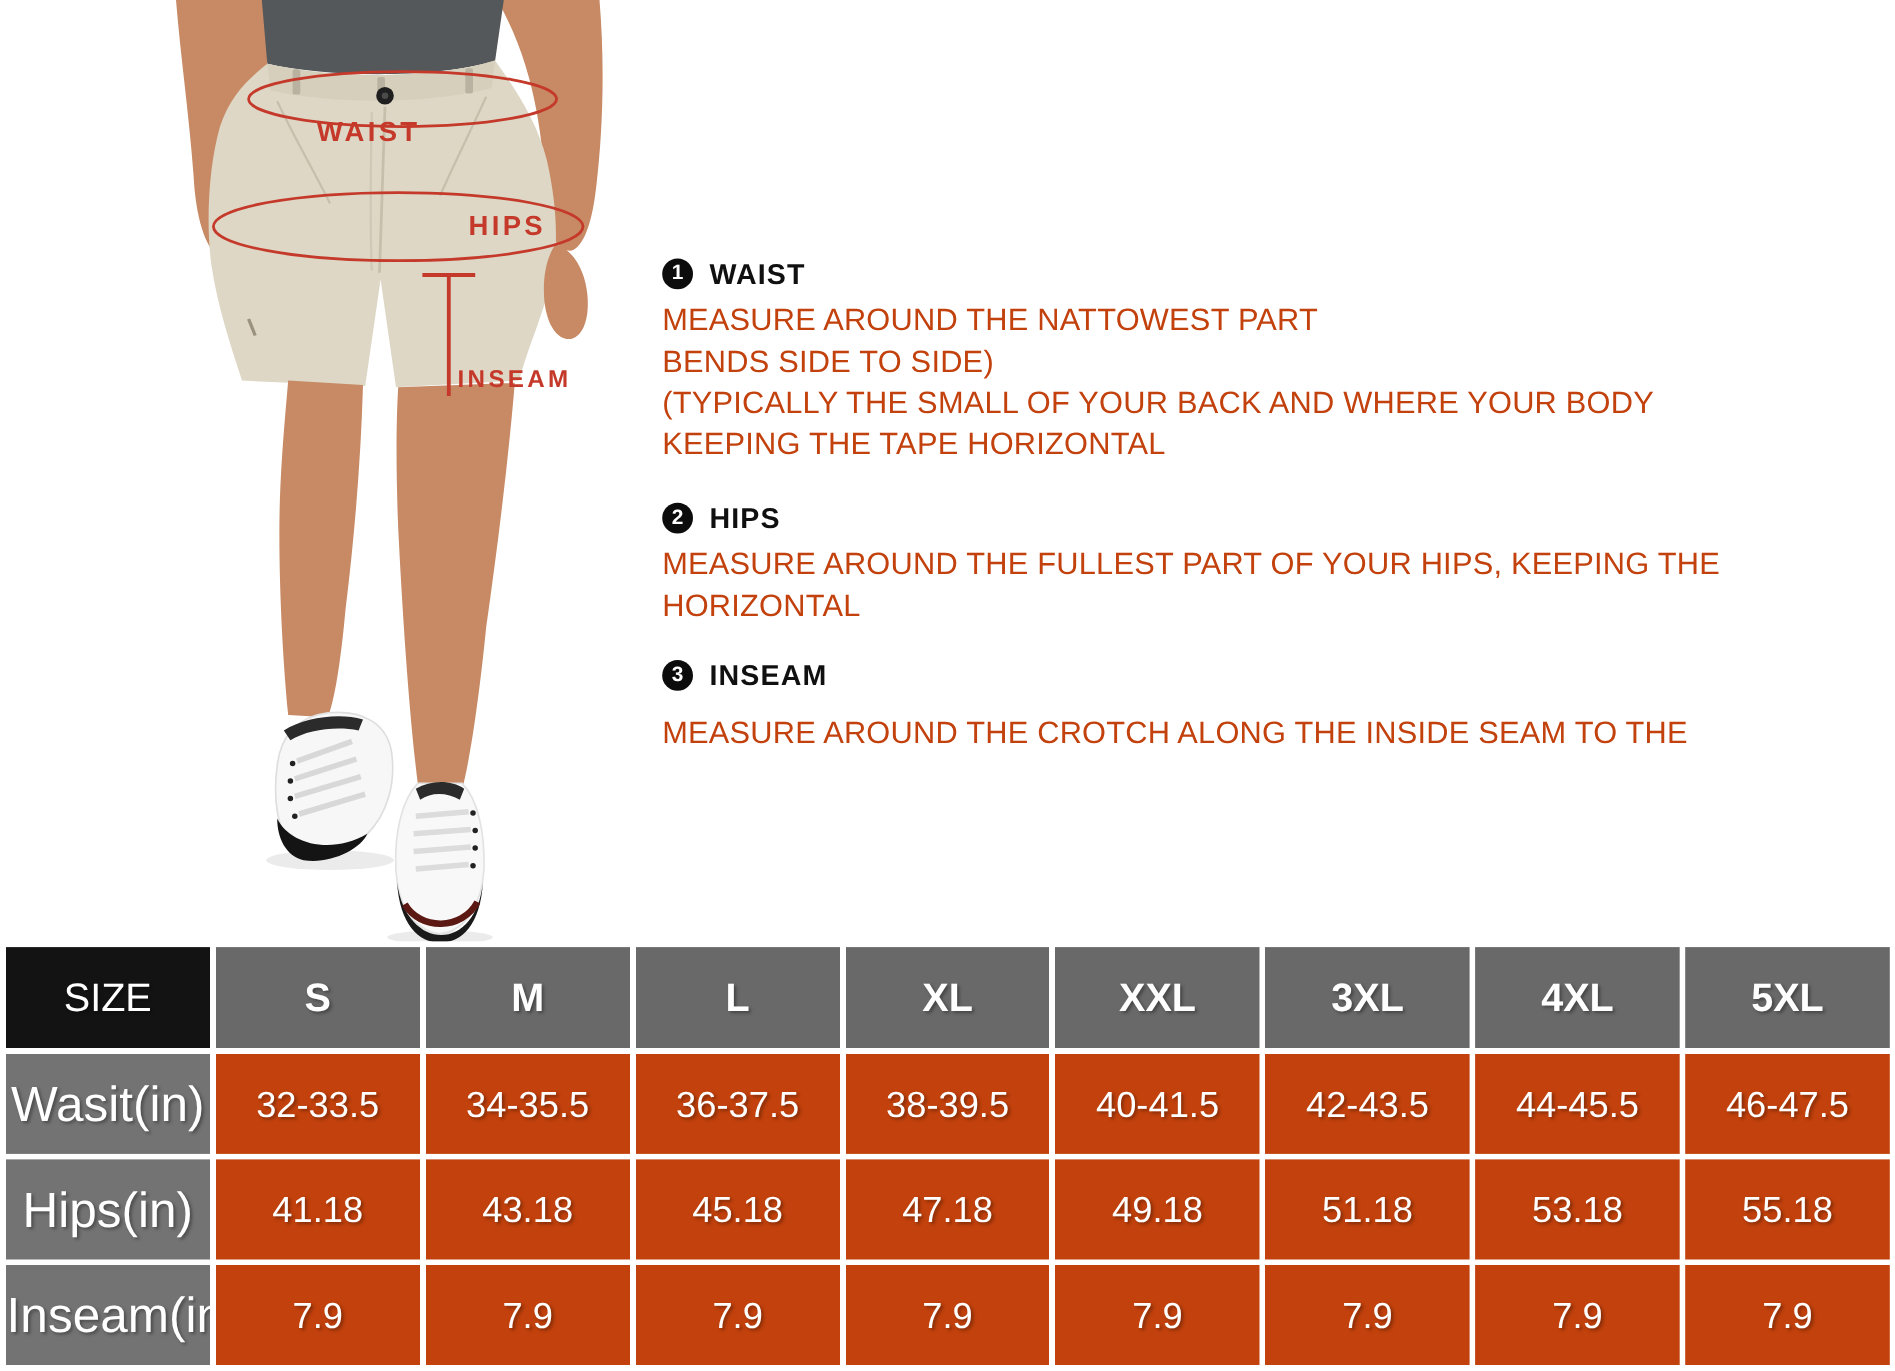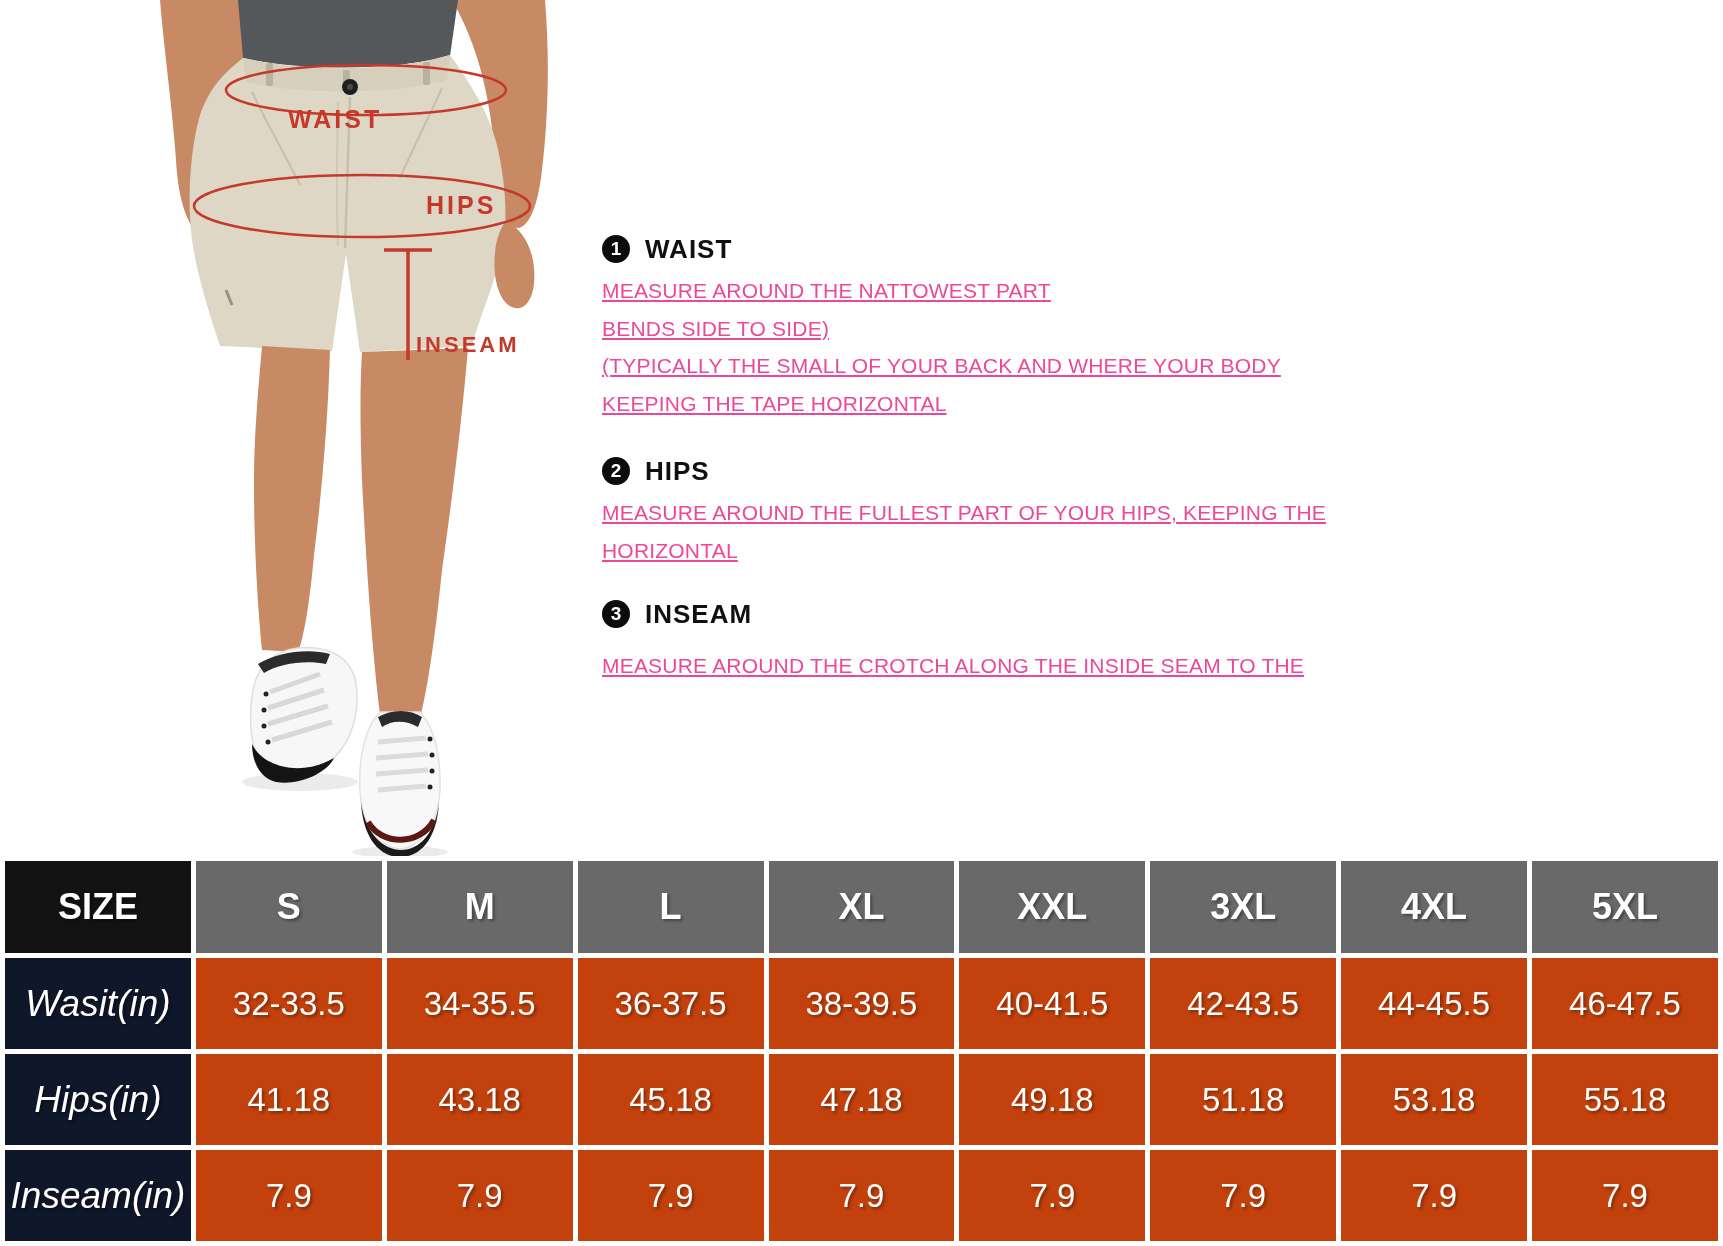--- a/index.html
+++ b/index.html
@@ -12,38 +12,38 @@
   
   .instructions{position:absolute;left:602px;top:232px;width:780px;}
   .ins-header{display:flex;align-items:center;gap:15px;height:34px;margin:0;}
   .num-badge{
     width:28px;height:28px;border-radius:50%;background:#0c0c0c;color:#fff;
     font-weight:bold;font-size:19px;display:flex;align-items:center;justify-content:center;
     flex:0 0 28px;
   }
   .ins-title{font-size:26px;font-weight:bold;color:#101010;letter-spacing:1px;}
   .ins-lines{margin-top:6px;}
-  .ins-line{font-size:21px;line-height:37.5px;letter-spacing:0.2px;color:#ec4899;white-space:nowrap;text-decoration:underline;}
+  .ins-line{font-size:28px;line-height:37.5px;letter-spacing:0.2px;color:#c2410c;white-space:nowrap;}
   .sec-2{margin-top:32px;}
   .sec-3{margin-top:28px;}
   .sec-3 .ins-lines{margin-top:16px;}
   
   .size-table{
     position:absolute;left:0;top:856px;width:1723px;height:390px;
     border-collapse:collapse;table-layout:fixed;background:#fff;
   }
   .size-table td{
     border:5px solid #ffffff;text-align:center;vertical-align:middle;color:#ffffff;
     text-shadow:2px 2px 3px rgba(0,0,0,0.35);overflow:hidden;
   }
   .size-table tr{height:96px;}
   .size-table tr:first-child{height:97px;}
   .c-head{background:#696969;font-size:36px;font-weight:bold;}
-  .c-size{background:#131313;font-size:36px;font-weight:bold;}
-  .c-label{background:#0f172a;font-size:37px;font-style:italic;}
+  .c-size{background:#131313;font-size:36px;font-weight:normal;}
+  .c-label{background:#737373;font-size:45px;}
   .c-val{background:#c2410c;font-size:33px;}
 </style>
 </head>
 <body>
 
 <div class="figure-wrap">
   <svg width="580" height="858" viewBox="0 0 580 858">
 
     <path fill="#c78a65" d="M160,0 L246,0 C243,70 238,135 230,185 C225,220 213,240 200,234 C188,228 178,200 176,160 C172,105 164,50 160,0 Z"></path>
     <path fill="#c78a65" d="M452,0 L545,0 C550,60 548,120 542,170 C538,205 530,225 519,228 C505,228 498,210 497,185 C493,120 486,60 452,0 Z"></path>

